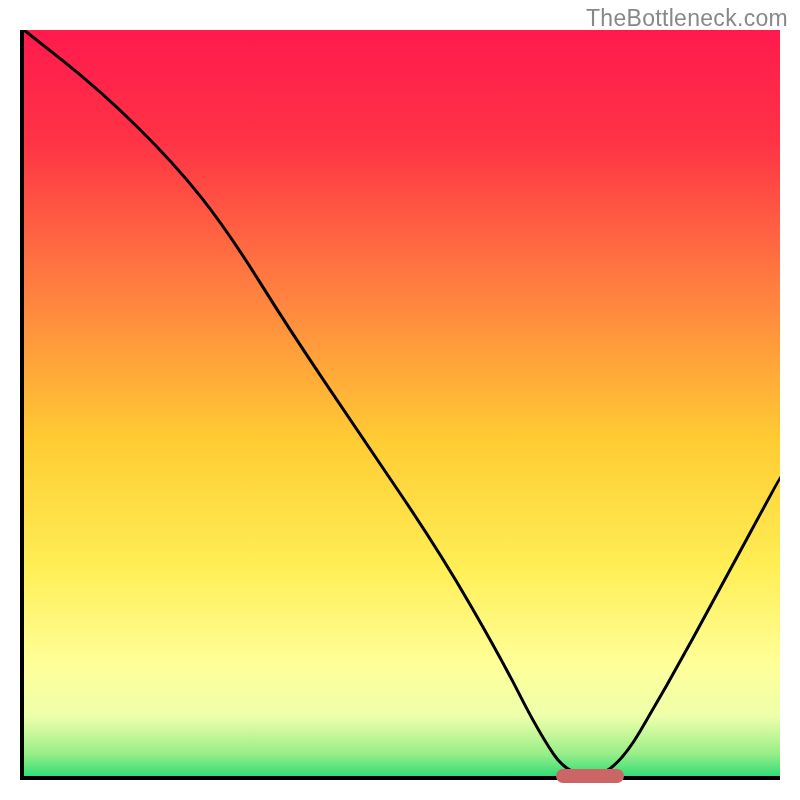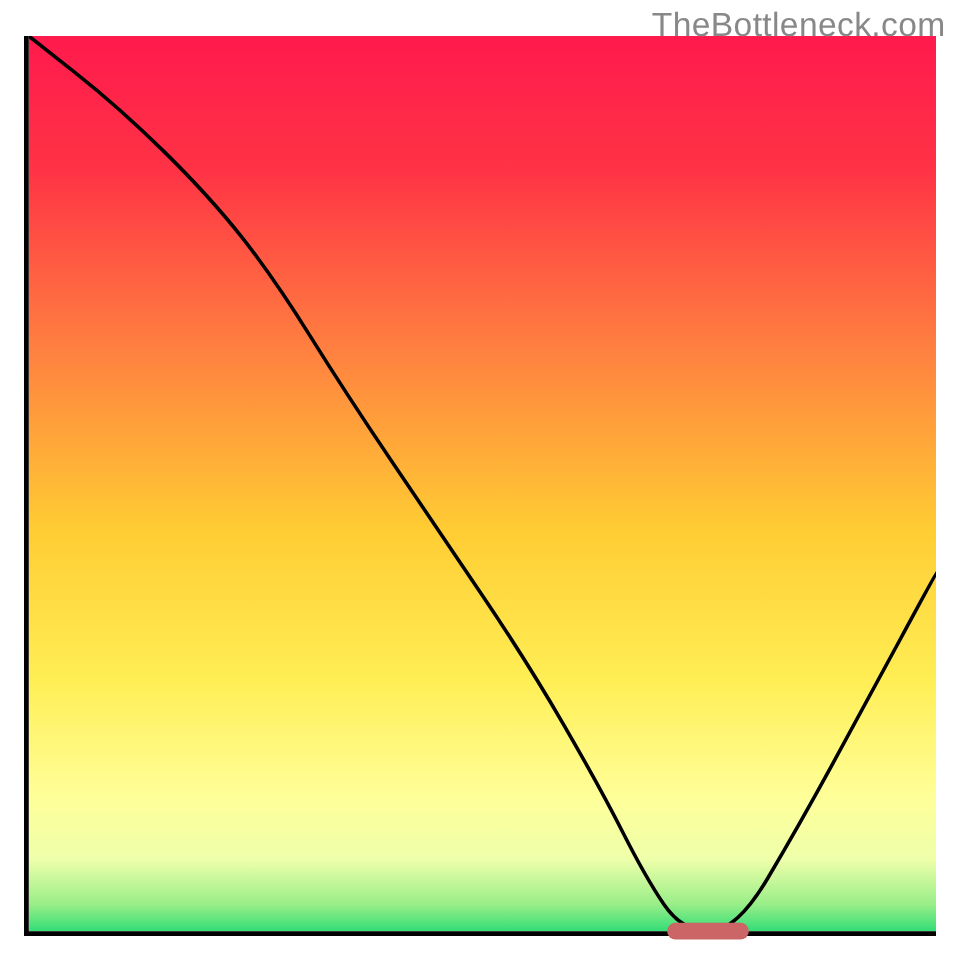--- a/index.html
+++ b/index.html
@@ -8,21 +8,21 @@
     height: 800px;
     background: #ffffff;
     font-family: Arial, sans-serif;
     position: relative;
   }
   .watermark {
     position: absolute;
     top: 5px;
     right: 12px;
     color: #888;
-    font-size: 28px;
+    font-size: 23px;
     font-weight: normal;
     letter-spacing: 0.3px;
     z-index: 10;
   }
   .plot-area {
     position: absolute;
     left: 20px;
     top: 30px;
     width: 760px;
     height: 750px;

